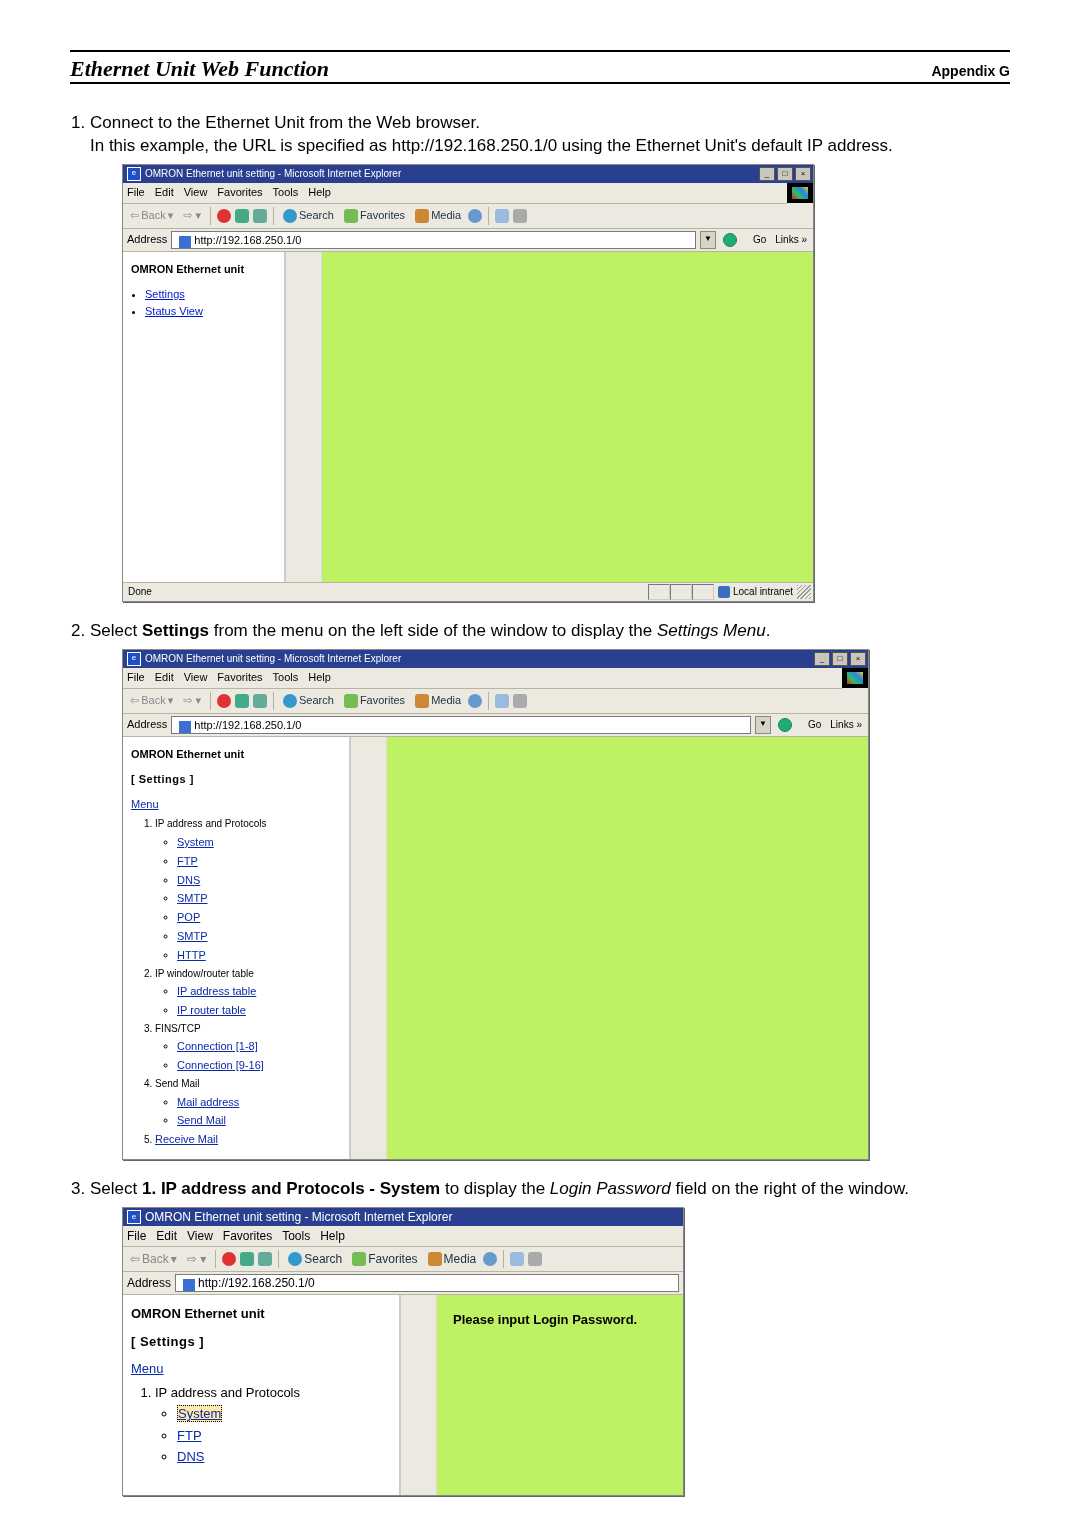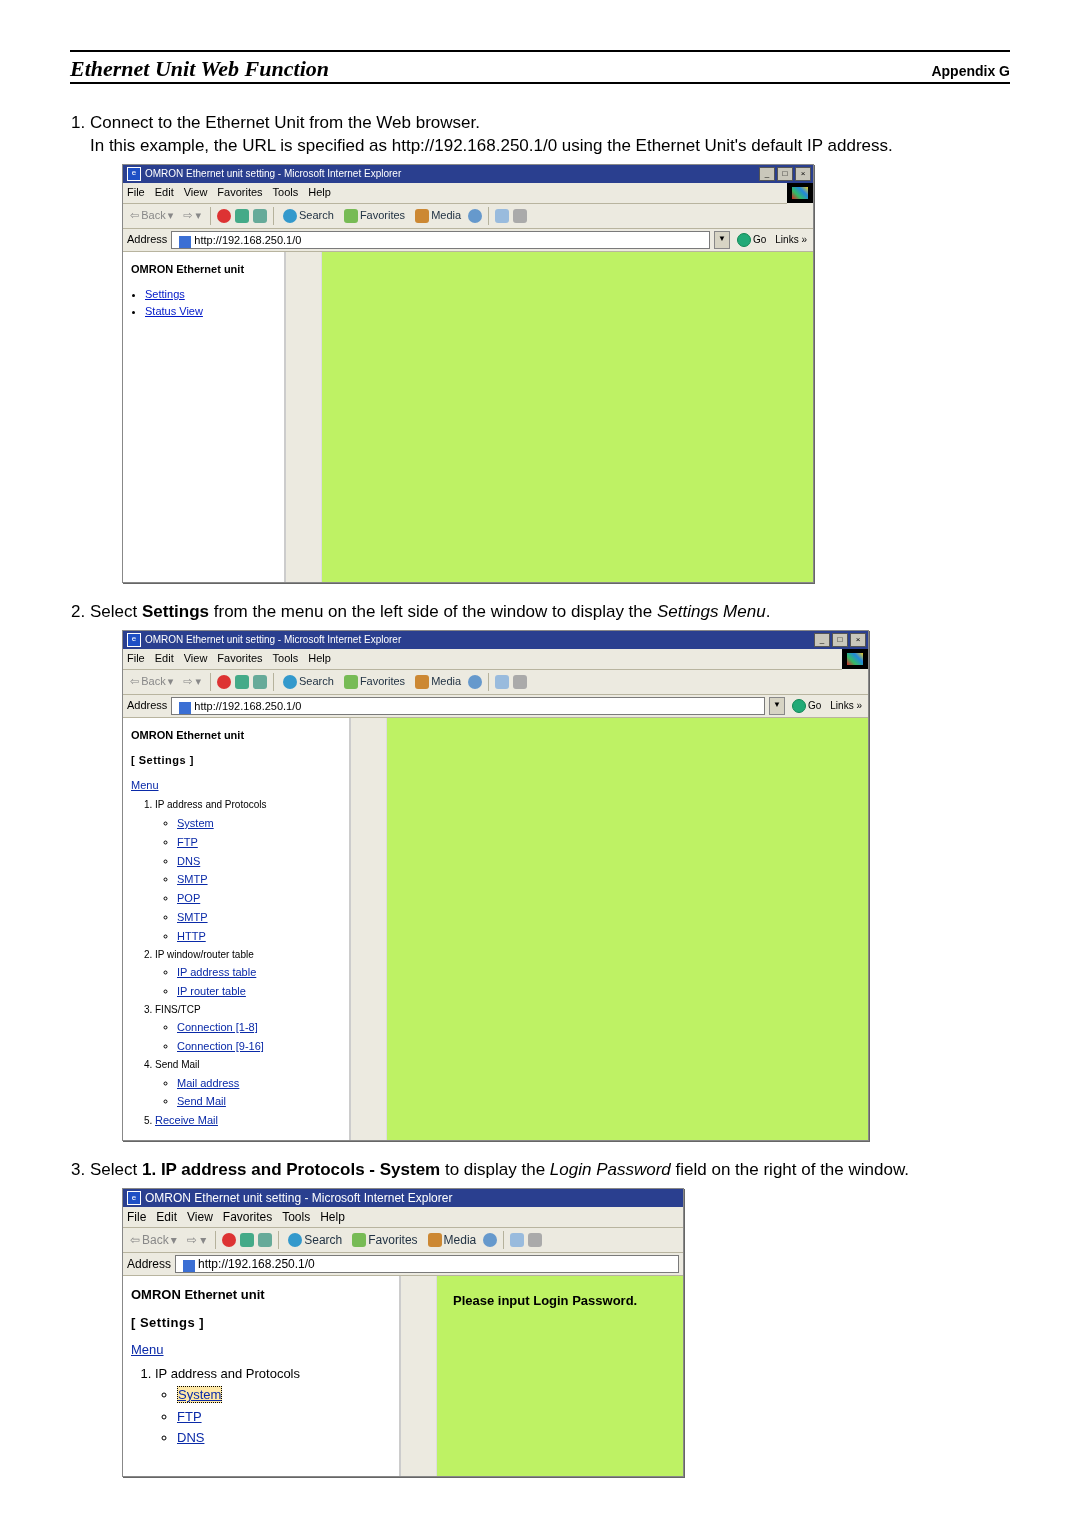--- a/index.html
+++ b/index.html
@@ -194,21 +194,21 @@
   }
   .addr-dd {
     width: 14px; height: 16px;
     background: #d7d4c4;
     border: 1px solid #888;
     text-align: center;
     font-size: 8px;
     line-height: 14px;
   }
   .go-btn {
-    display: flex; align-items: center; gap: 2px;
+    display: flex; align-items: center; gap: 16px;
     padding: 0 3px;
     font-size: 10px;
   }
   .go-ico {
     width: 12px; height: 12px; border-radius: 50%;
     background: #2a7; border: 1px solid #185;
   }
   .links-lbl { font-size: 10px; padding: 0 2px; }
 
   .content-row {
@@ -404,20 +404,34 @@
         </div>
         <div class="content-row">
           <div class="sidebar">
             <div class="unit-title">OMRON Ethernet unit</div>
             <ul class="side-links">
               <li><a class="weblink">Settings</a></li>
               <li><a class="weblink">Status View</a></li>
             </ul>
           </div>
           <div class="main-pane"></div>
+        </div>
+        <div class="statusbar">
+          <div class="status-left">
+            <span class="pageico"></span>
+            <span>Done</span>
+          </div>
+          <span class="status-cell"></span>
+            <span class="status-cell"></span>
+            <span class="status-cell"></span>
+          <div class="zone">
+            <span class="zone-ico"></span>
+            <span>Local intranet</span>
+          </div>
+          <span class="resize-grip"></span>
         </div>
       </div>
     </li>
 
     <li>
       <span>Select </span><span class="bold">Settings</span><span> from the menu on the left side of the window to display the </span><span class="italic">Settings Menu</span><span>.</span>
 
       
       <div class="browser big2">
         <div class="titlebar">

